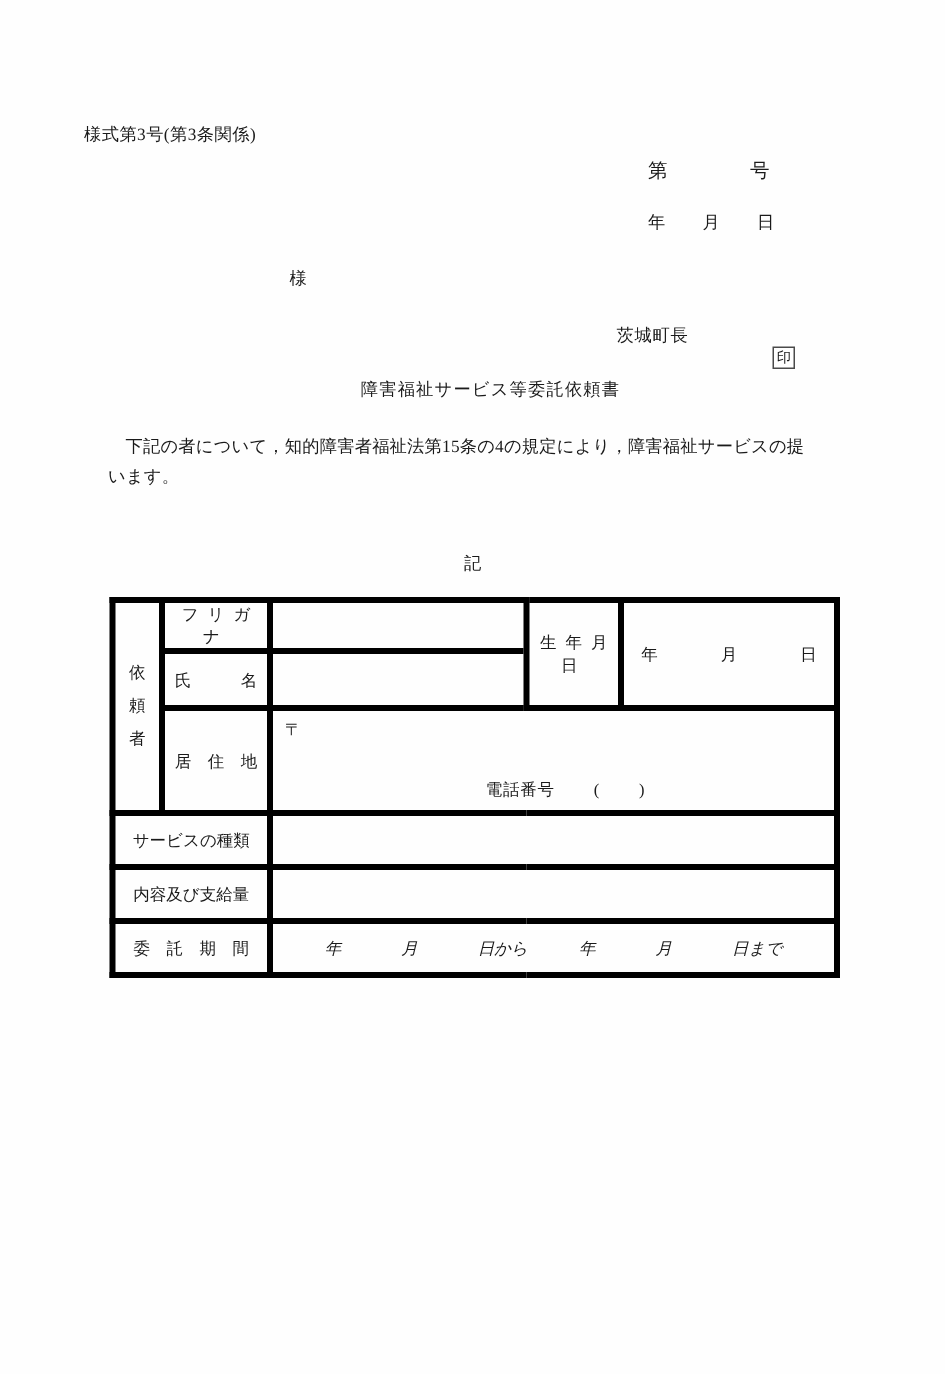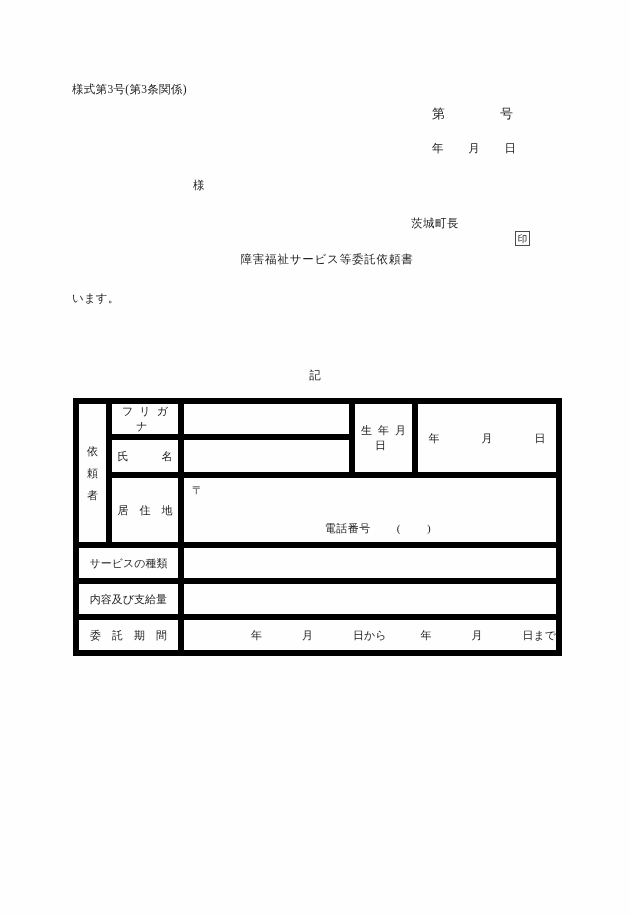--- a/index.html
+++ b/index.html
@@ -23,21 +23,21 @@
 
   
   .abs { position: absolute; white-space: pre; }
   .doc-num {
     font-size: 11.5px;
     letter-spacing: .6px;
   }
 
   
   #form-code {
-    left: 72px; top: 82px;
+    left: 56px; top: 82px;
     font-size: 11.5px;
     letter-spacing: .3px;
   }
   #doc-number {
     left: 432px; top: 105px;
     font-size: 13px;
   }
   #doc-date {
     left: 432px; top: 141px;
     font-size: 11.5px;
@@ -98,21 +98,21 @@
   #form-table {
     position: absolute;
     left: 73px;
     top: 398px;
     width: 483px;
     border-collapse: collapse;
     table-layout: fixed;
     font-size: 11px;
   }
   #form-table td {
-    border: 6px solid #000000;
+    border: 4px solid #000000;
     padding: 0;
     vertical-align: middle;
     background: #fefefe;
   }
   .c-applicant   { width: 33px;  }
   .c-label       { width: 72px;  }
   .c-value       { width: 171px; }
   .c-dob-label   { width: 63px;  }
   .c-dob-value   { width: 144px; }
 
@@ -160,23 +160,24 @@
   .paren-gap { display: inline-block; width: 26px; }
 
   .dob-fields {
     text-align: center;
     letter-spacing: 0;
     font-size: 11px;
   }
   .dob-fields .gap { display: inline-block; width: 42px; }
 
   .period-fields {
-    text-align: right;
+    text-align: center;
     font-size: 11px;
     padding-left: 10px;
+    font-style: italic;
   }
   .period-fields .gap-s { display: inline-block; width: 40px; }
   .period-fields .gap-m { display: inline-block; width: 34px; }
 
   .vert-applicant {
     text-align: center;
     line-height: 22px;
     letter-spacing: 0;
   }
   .vert-applicant span { display: block; }
@@ -194,20 +195,21 @@
   <div class="abs" id="addressee">様</div>
 
   <div class="abs" id="issuer-row">
     <span id="issuer-name">茨城町長</span>
     <span class="seal-box">印</span>
   </div>
 
   <div class="abs" id="doc-title">障害福祉サービス等委託依頼書</div>
 
   <div id="body-text">
+    <span class="ln">　下記の者について，知的障害者福祉法第15条の4の規定により，障害福祉サービスの提</span>
     <span class="ln">います。</span>
   </div>
 
   <div class="abs" id="ki-marker">記</div>
 
   <table id="form-table">
     <colgroup>
       <col class="c-applicant">
       <col class="c-label">
       <col class="c-value">

